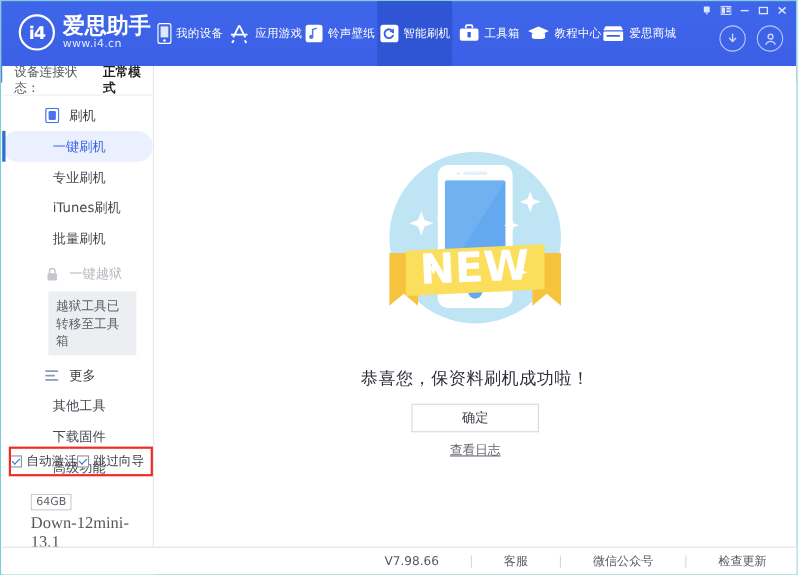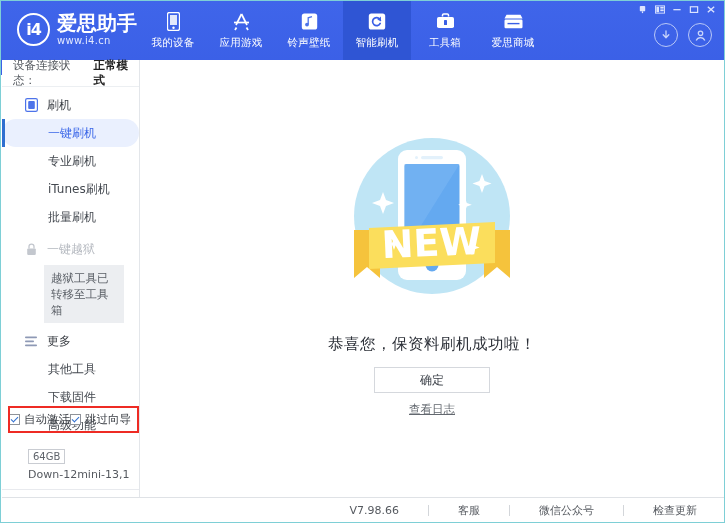--- a/index.html
+++ b/index.html
@@ -93,21 +93,21 @@
     position: absolute;
     left: 138px; top: 0;
     height: 59px;
     display: flex;
     align-items: stretch;
   }
   .nav-item {
     width: 68px;
     height: 59px;
     display: flex;
-    flex-direction: column;
+    flex-direction: row;
     align-items: center;
     justify-content: center;
     gap: 4px;
     cursor: pointer;
     color: #ffffff;
   }
   .nav-item.active {
     background: #2f55d4;
   }
   .nav-icon {
@@ -161,21 +161,21 @@
     font-size: 11.5px;
     color: #555a60;
     box-sizing: border-box;
   }
   .conn-status b { color: #222; font-weight: bold; margin-left: 1px;}
 
   .side-group-head {
     height: 28px;
     display: flex;
     align-items: center;
-    padding-left: 22px;
+    padding-left: 38px;
     gap: 9px;
     font-size: 12px;
     color: #3b3f45;
     margin-top: 4px;
     cursor: pointer;
   }
   .side-group-head.disabled { color: #b4b8bf; cursor: default; }
   .side-icon { width: 14px; height: 14px; display:flex; align-items:center; justify-content:center; }
 
   .side-item {
@@ -280,21 +280,22 @@
     margin: 5px 0 0 16px;
     border: 1px solid #c9ccd2;
     color: #5f646b;
     font-size: 10px;
     padding: 0px 4px;
     line-height: 13px;
   }
   .device-sub {
     margin: 4px 0 0 16px;
     color: #55595f;
-    font-size: 11px;
+    font-size: 15px;
+    font-family: Liberation Serif, serif;
   }
   .block-itunes {
     position: absolute;
     left: 0; top: 438px;
     width: 137px;
     height: 24px;
     display: flex;
     align-items: center;
     padding-left: 16px;
     box-sizing: border-box;
@@ -493,20 +494,29 @@
         <span class="nav-icon">
           <svg width="19" height="19" viewBox="0 0 19 19">
               <path d="M6.5 4.5 L6.5 3 A1.2 1.2 0 0 1 7.7 1.9 L11.3 1.9 A1.2 1.2 0 0 1 12.5 3 L12.5 4.5" stroke="#ffffff" stroke-width="1.5" fill="none"></path>
               <rect x="1" y="5" width="17" height="11" rx="1.8" fill="#ffffff"></rect>
               <rect x="8" y="8" width="3" height="5" rx="0.6" fill="#3a5fe6"></rect>
             </svg>
         </span>
         <span class="nav-label">工具箱</span>
       </div>
 
+      <div class="nav-item">
+        <span class="nav-icon">
+          <svg width="21" height="19" viewBox="0 0 21 19">
+              <path d="M10.5 3 L20 7.2 L10.5 11.4 L1 7.2 Z" fill="#ffffff"></path>
+              <path d="M4.5 9.2 L4.5 13 C4.5 15 16.5 15 16.5 13 L16.5 9.2" fill="#ffffff"></path>
+            </svg>
+        </span>
+        <span class="nav-label">教程中心</span>
+      </div>
 
       <div class="nav-item">
         <span class="nav-icon">
           <svg width="21" height="19" viewBox="0 0 21 19">
               <path d="M1.5 6.5 L3.5 2.8 L17.5 2.8 L19.5 6.5 Z" fill="#ffffff"></path>
               <rect x="1.5" y="7.6" width="18" height="8.6" rx="1.2" fill="#ffffff"></rect>
               <path d="M4.5 11.6 L16.5 11.6" stroke="#3a5fe6" stroke-width="1.4"></path>
             </svg>
         </span>
         <span class="nav-label">爱思商城</span>

